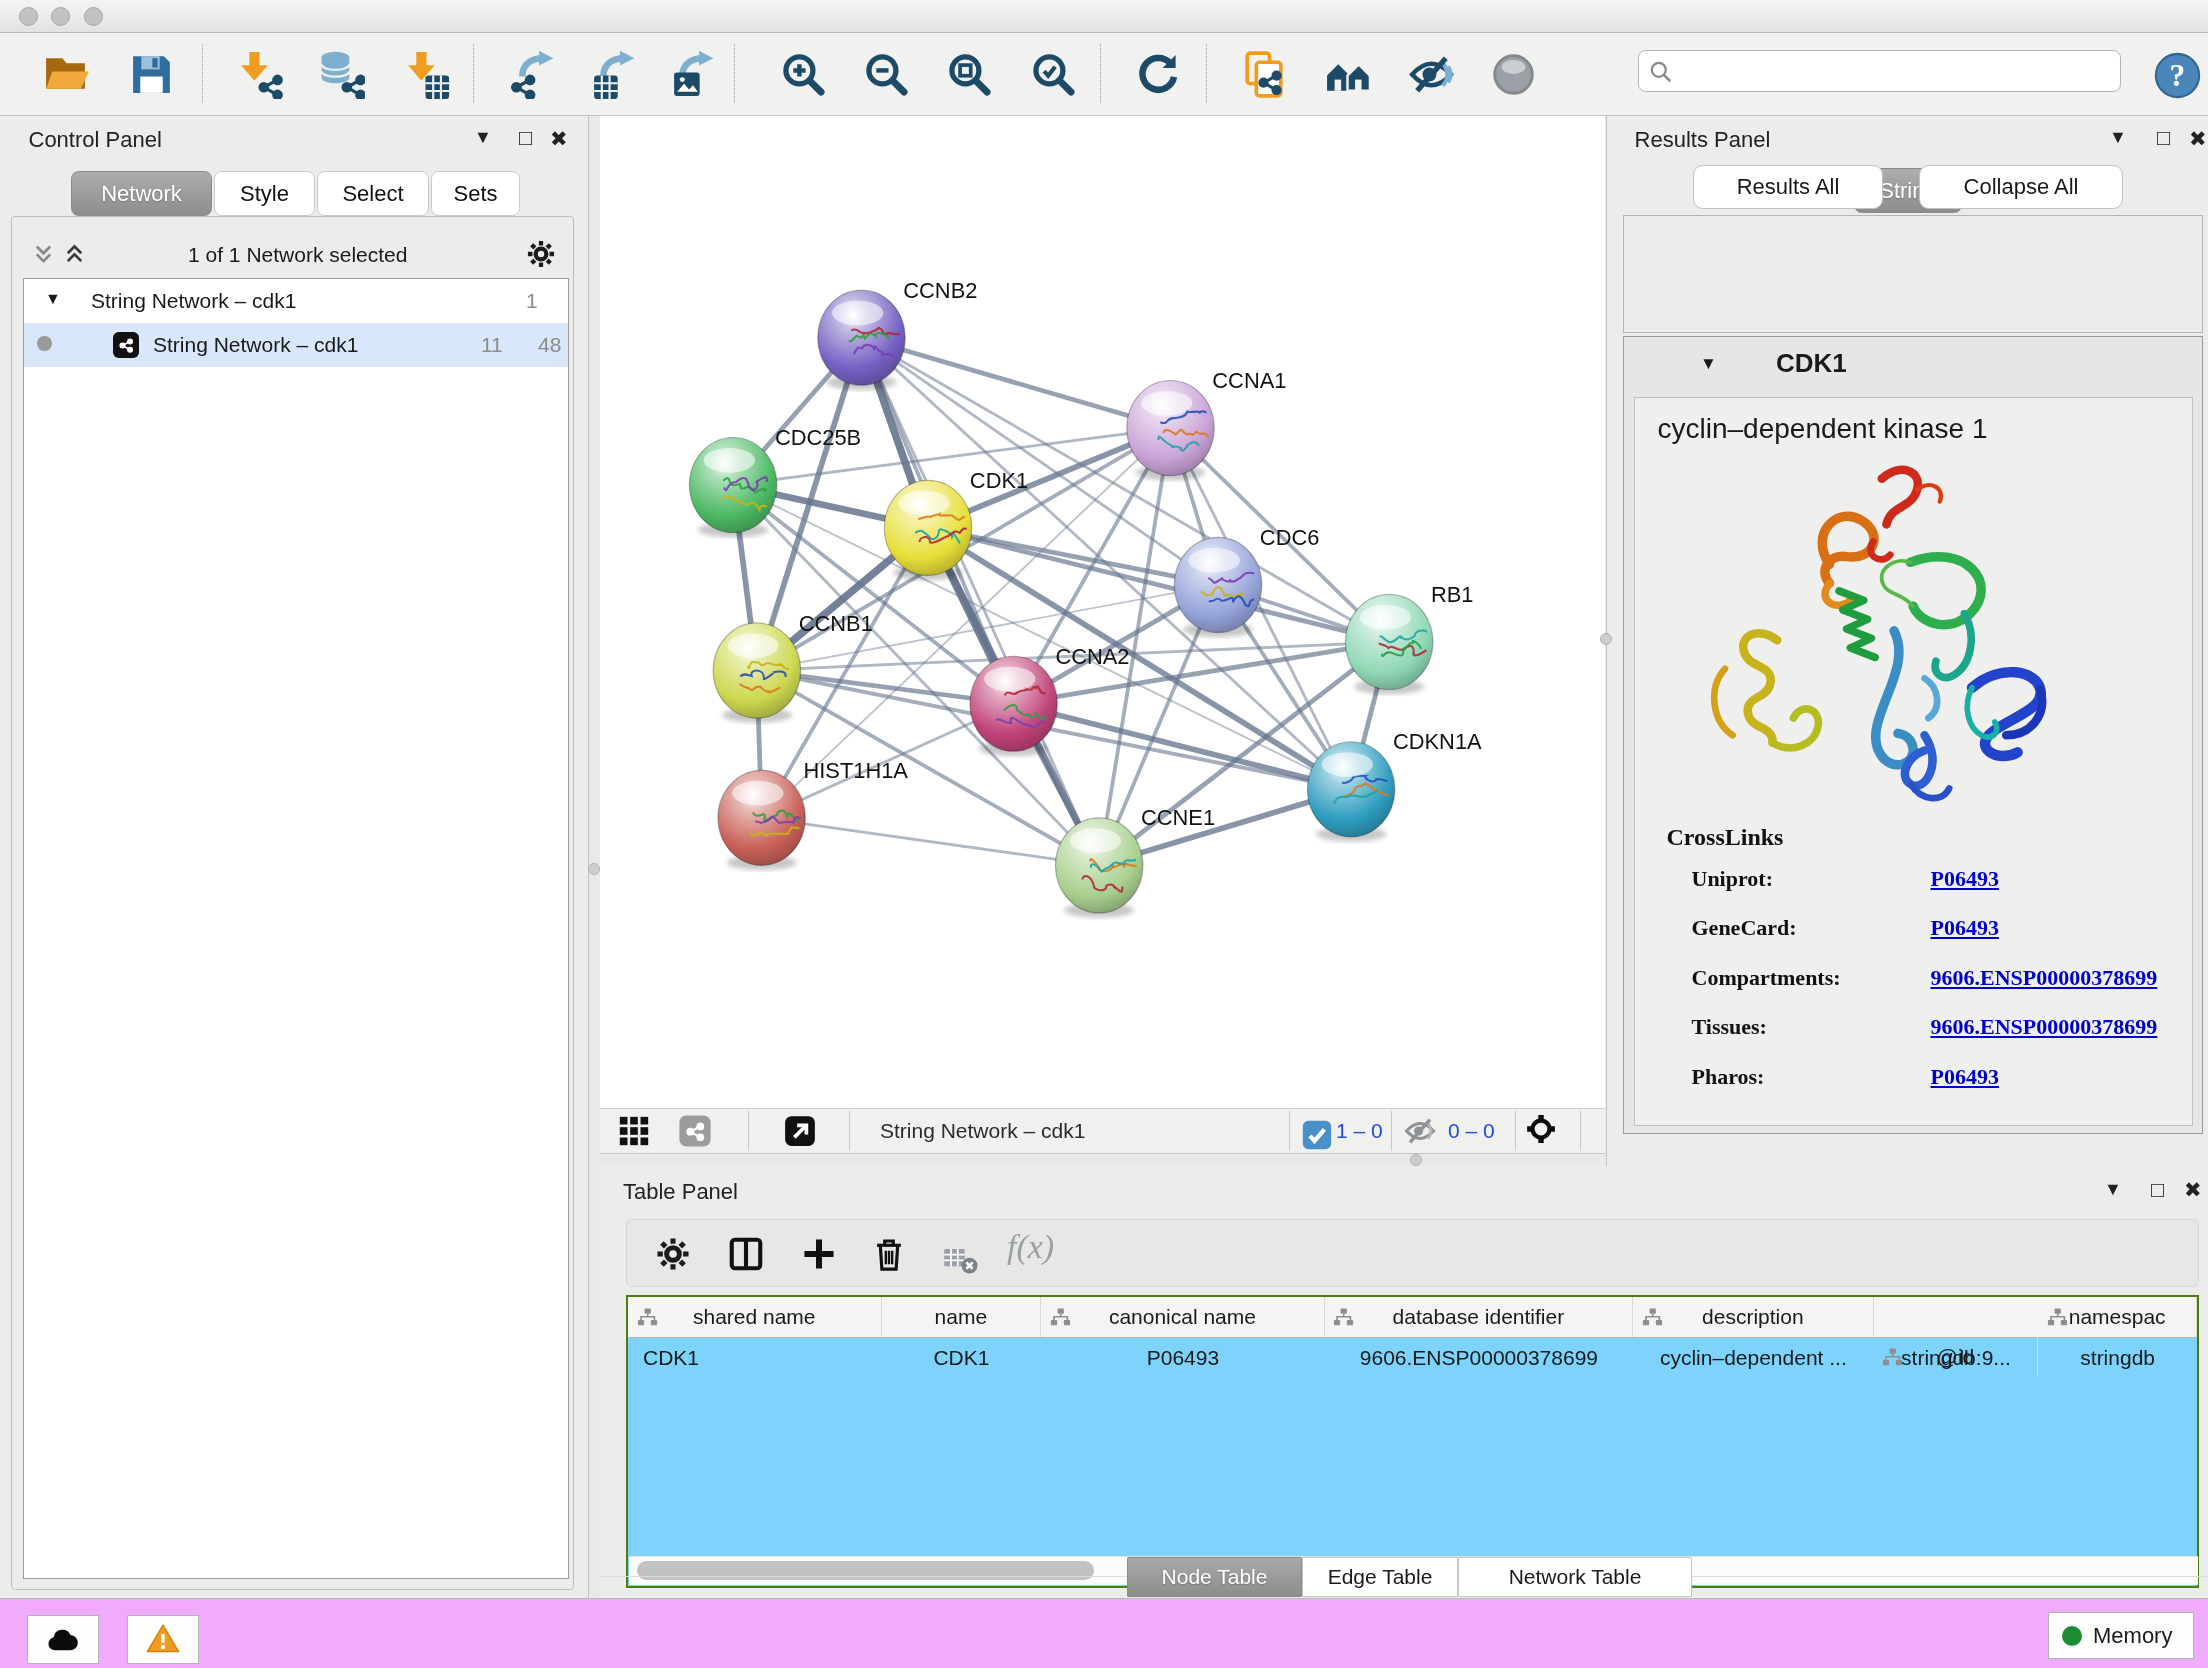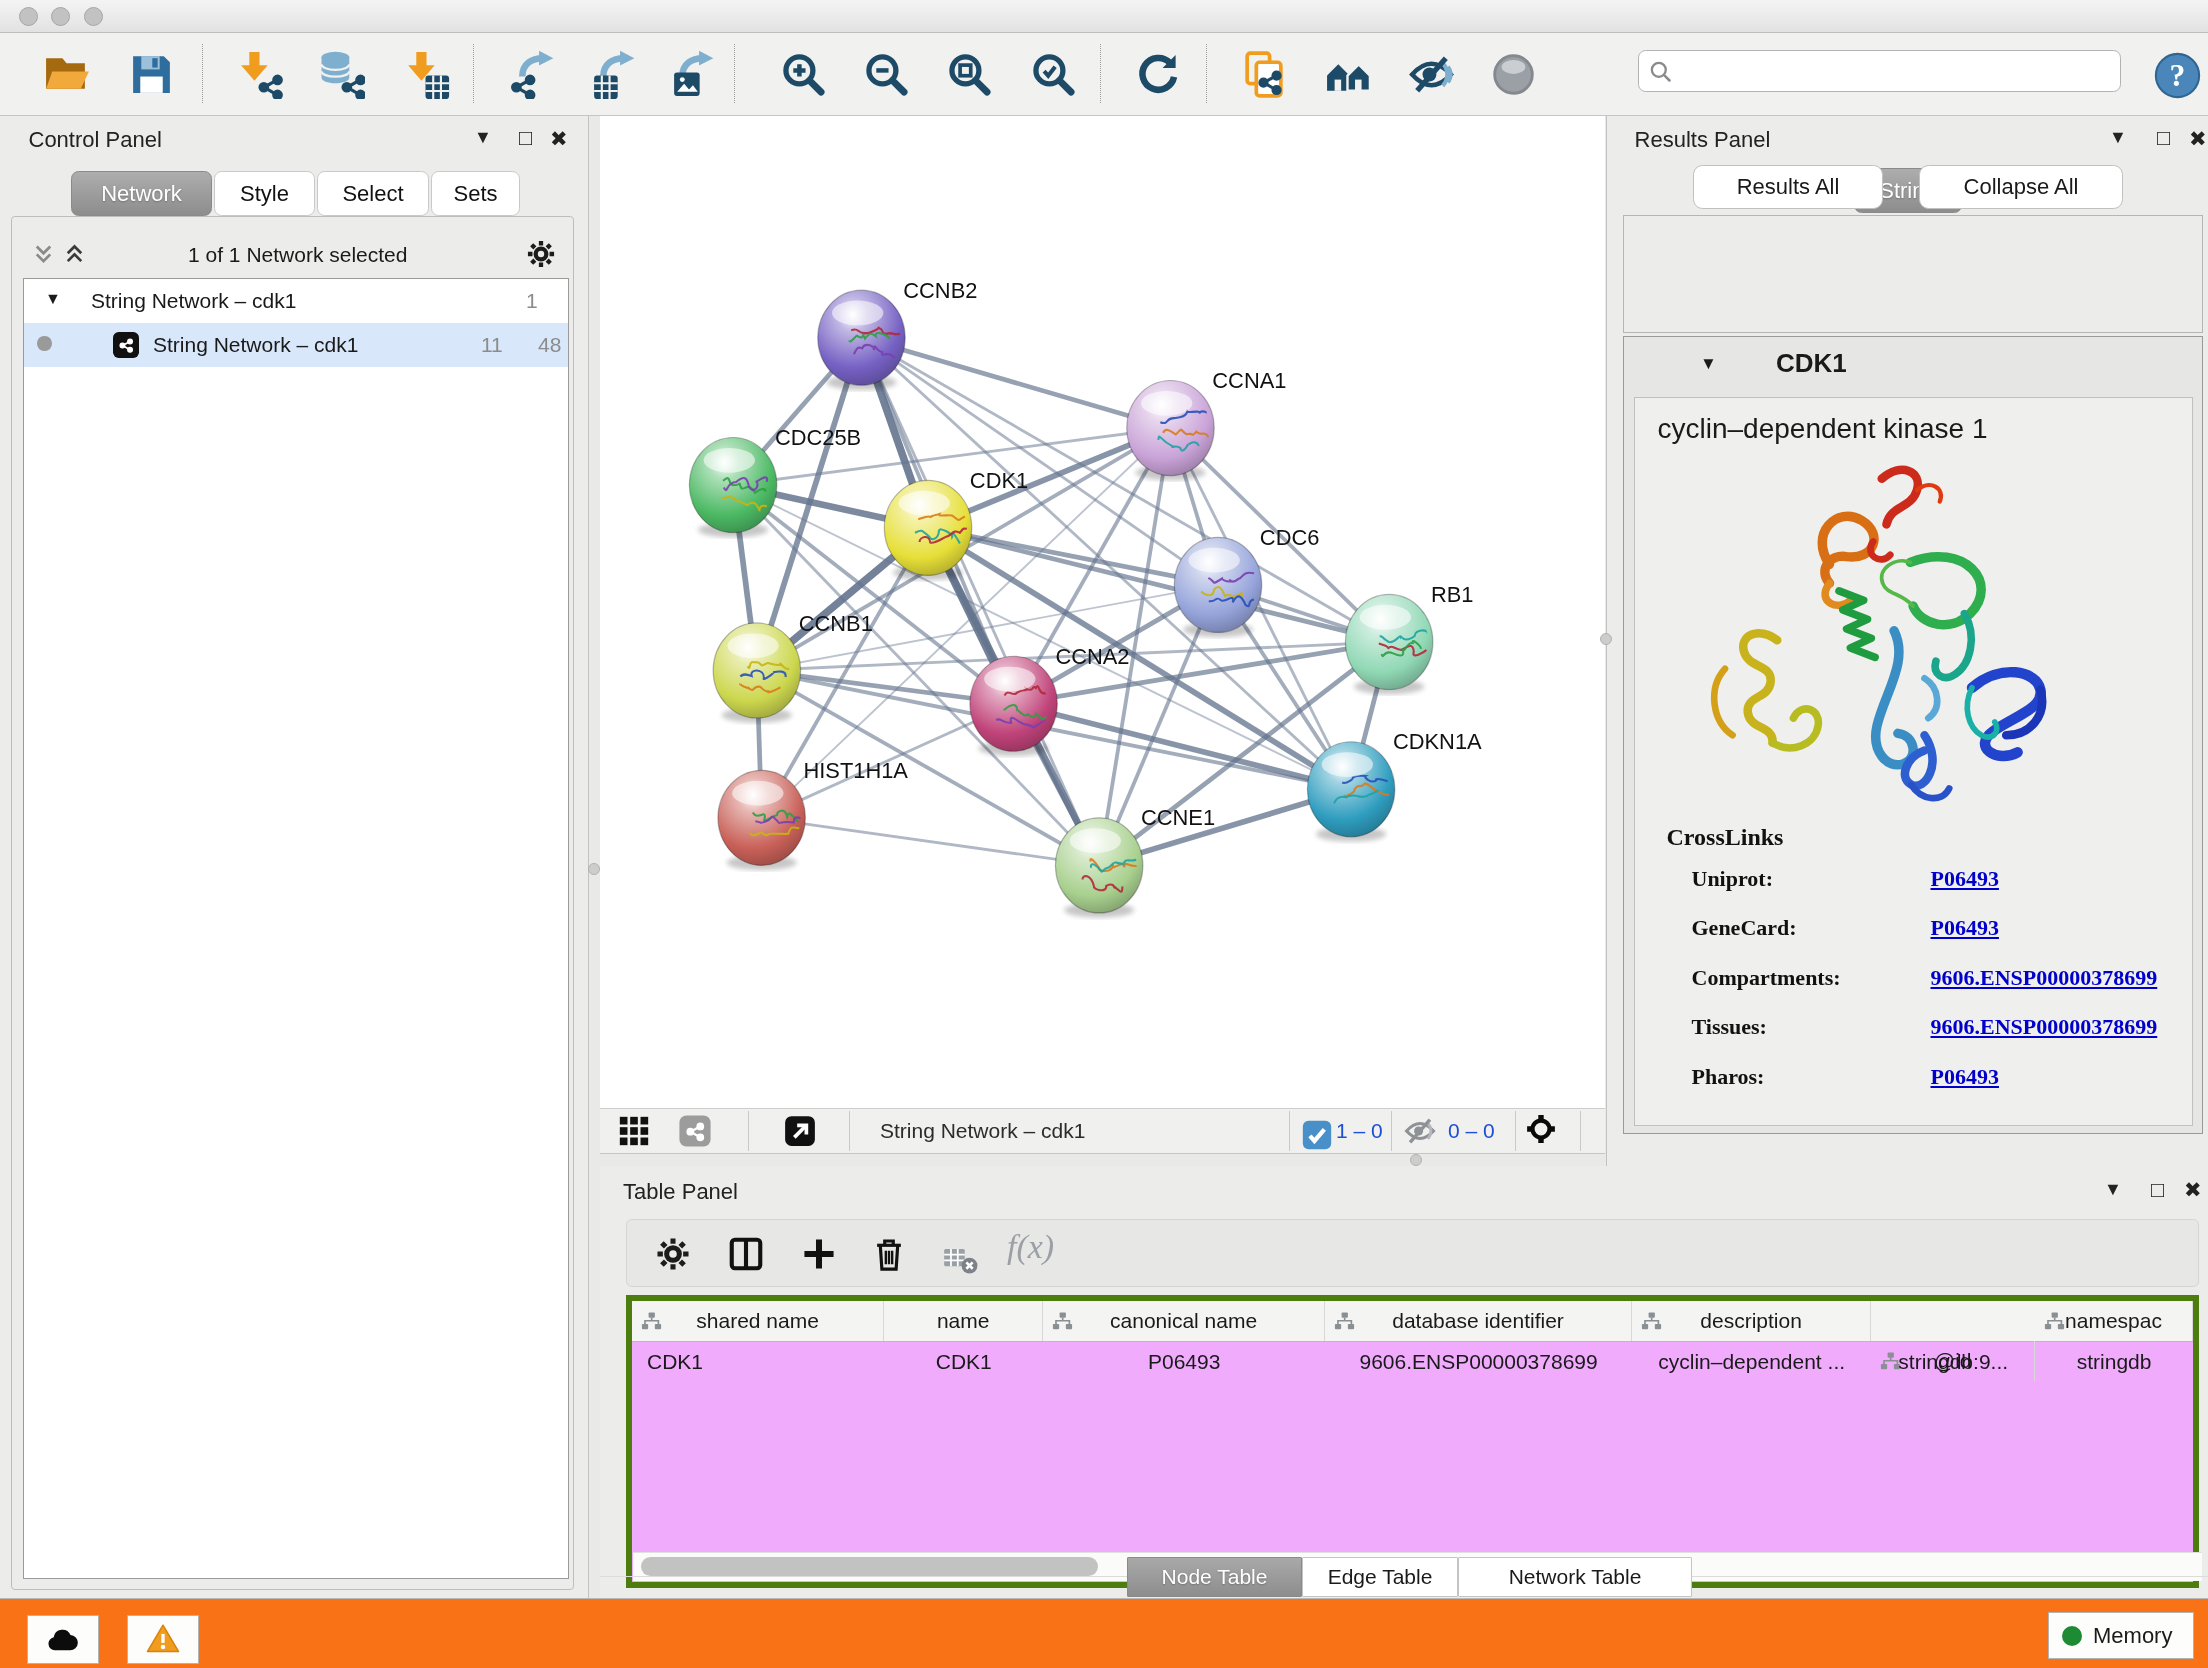--- a/index.html
+++ b/index.html
@@ -68,41 +68,41 @@
   .xrow{position:absolute;left:57px;width:495px;height:32px;font-weight:bold;}
   .xrow .xv{position:absolute;left:239px;top:0;}
   
   .tpanel{left:600px;top:1166px;width:1608px;height:432px;background:#ececea;}
   .tp-toolbar{position:absolute;left:26px;top:53px;width:1573px;height:68px;background:#e7e7e5;
               border:1px solid #d5d5d3;border-radius:5.7px;box-sizing:border-box;}
   .tpi{position:absolute;top:15px;width:38px;height:38px;}
   .tpi svg{width:38px;height:38px;}
   .fx{position:absolute;left:380px;top:7.6px;font-family:"Liberation Serif",serif;font-style:italic;
       font-size:34px;color:#9aa0a5;}
-  .tablebox{position:absolute;left:26px;top:129px;width:1573px;height:293px;background:#f0abfc;
-            border:6px solid #4d7c0f;box-sizing:border-box;}
+  .tablebox{position:absolute;left:26px;top:129px;width:1573px;height:293px;background:#7dd3fc;
+            border:2px solid #4d7c0f;box-sizing:border-box;}
   .thead{position:absolute;left:0;top:0;width:100%;height:41px;background:#f4f4f2;
          border-bottom:1.9px solid #b9b9b9;display:flex;box-sizing:border-box;}
   .th{position:relative;height:100%;border-right:1px solid #d8d8d6;box-sizing:border-box;
       font-size:21px;display:flex;align-items:center;justify-content:center;}
   .th .treeic{position:absolute;left:7.6px;top:8.6px;width:23px;height:23px;}
   .th .treeic svg{width:23px;height:23px;}
   .trow{position:absolute;left:0;top:41px;width:100%;height:40px;display:flex;font-size:21px;}
   .td{display:flex;align-items:center;justify-content:center;box-sizing:border-box;}
   .td.first{justify-content:flex-start;padding-left:15px;}
   .hscroll{position:absolute;left:1px;bottom:1px;width:1569px;height:28.5px;background:#fbfbfa;
            border-top:1px solid #e0e0e0;}
   .hthumb{position:absolute;left:7.6px;top:4.8px;width:457px;height:19px;background:#c2c2c2;border-radius:9.5px;}
   .btab{position:absolute;top:391px;height:40px;background:#fff;border:1px solid #c4c4c4;border-radius:1px;
         font-size:21px;text-align:center;line-height:38px;box-sizing:border-box;}
   .btab.active{background:linear-gradient(#a9a9a9,#8d8d8d);color:#fff;border-color:#8a8a8a;
         text-shadow:0 1px 1.9px rgba(0,0,0,.25);}
   .tabline{position:absolute;left:0px;top:410px;width:1608px;height:1px;background:#dcdcda;}
   
-  .statusbar{left:0;top:1598px;width:2208px;height:70px;background:#f97316;border-top:1px solid #b9b9b9;}
+  .statusbar{left:0;top:1598px;width:2208px;height:70px;background:#f0abfc;border-top:1px solid #b9b9b9;}
   .sbox{position:absolute;top:16px;width:72px;height:49px;background:#fdfdfc;border:1px solid #b3b3b3;
         box-sizing:border-box;}
   .sbox svg{width:36px;height:36px;margin:4.8px 17px;}
   .membtn{position:absolute;left:2048px;top:13.3px;width:146px;height:47px;background:#fdfdfc;
           border:1px solid #b3b3b3;box-sizing:border-box;font-size:22px;}
   .memdot{position:absolute;left:13.3px;top:12.4px;width:20px;height:20px;border-radius:50%;background:#1d8a34;}
   .membtn span.mlbl{position:absolute;left:44px;top:9.5px;}
   .splitdot{position:absolute;width:12.4px;height:12.4px;border-radius:50%;background:#cdcdcb;
             border:1px solid #b2b2b0;box-sizing:border-box;}
 </style>

